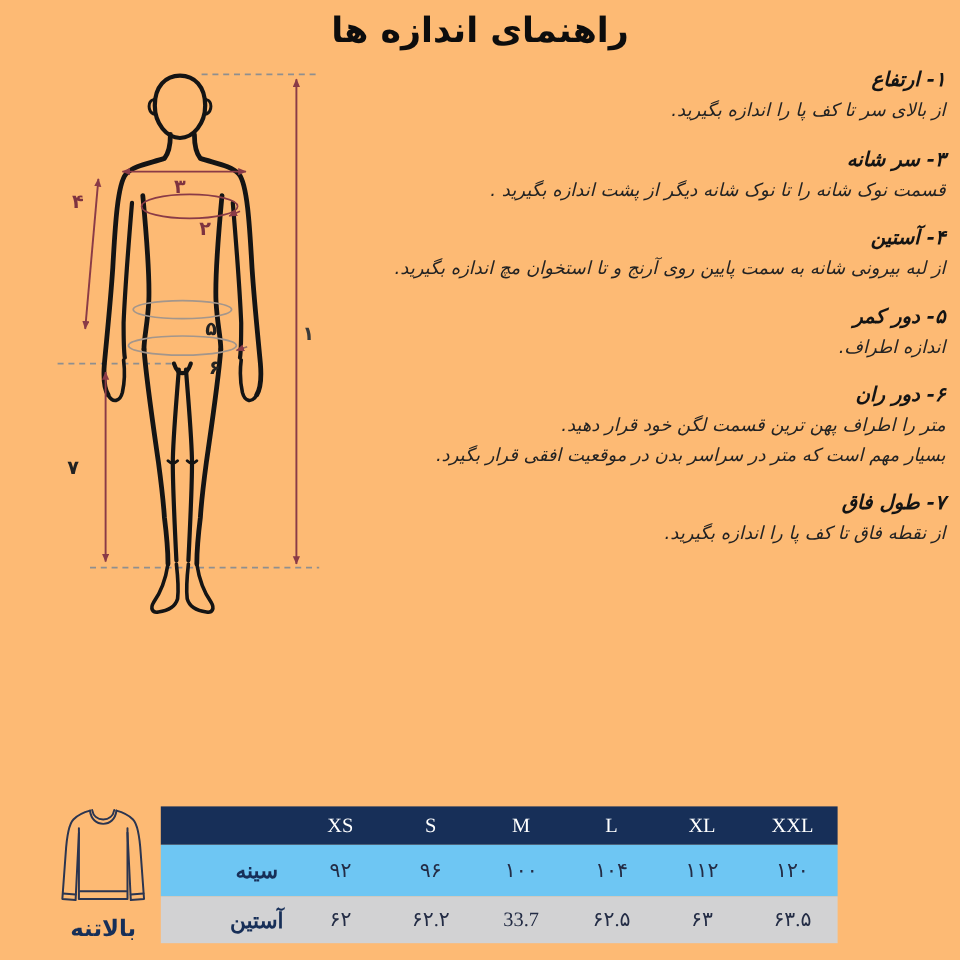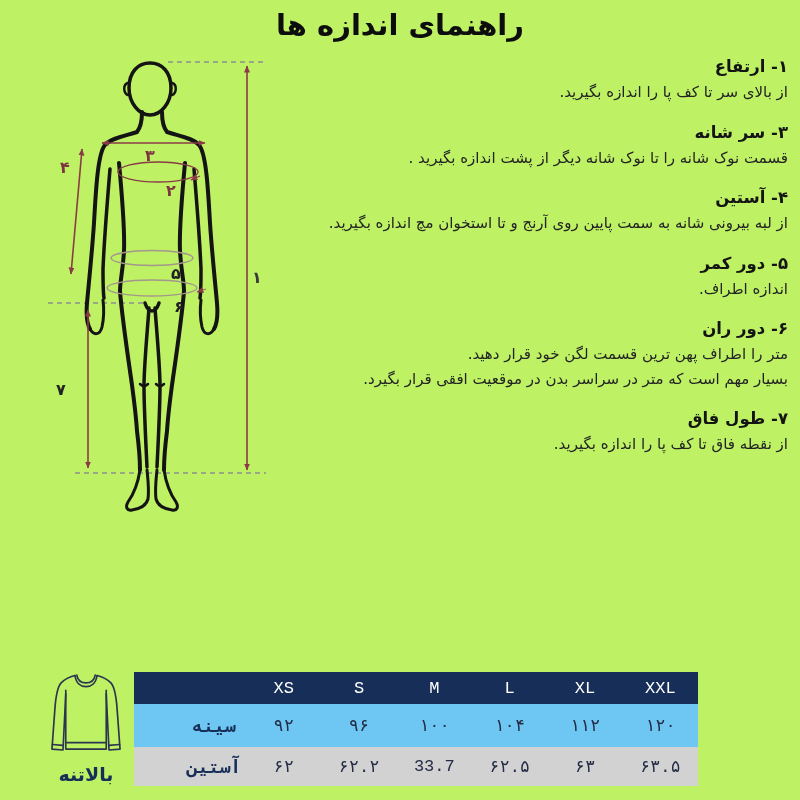--- a/index.html
+++ b/index.html
@@ -1,38 +1,38 @@
 <!DOCTYPE html>
 <html lang="fa"><head>
 <meta charset="utf-8">
 <style>
   * { margin:0; padding:0; box-sizing:border-box; }
   html,body { width:800px; height:800px; background:#ffffff; overflow:hidden;
               font-family:"DejaVu Sans", sans-serif; }
-  .stage { position:relative; width:800px; height:800px; background:#bef264; }
+  .stage { position:relative; width:800px; height:800px; background:#fdba74; }
 
   .page-title { position:absolute; top:8px; left:0; width:800px; text-align:center;
                 font-size:29px; font-weight:bold; color:#0d0d0d; direction:rtl; }
 
   
   .sections { position:absolute; top:54px; right:12px; width:492px;
-              direction:rtl; text-align:right; color:#1c1c1c; }
+              direction:rtl; text-align:right; color:#1c1c1c;font-style:italic; }
   .section { margin-bottom:15px; }
   .section h3 { font-size:16.5px; font-weight:bold; color:#141414;
                 line-height:25px; margin-bottom:1px; }
   .section .line { font-size:15px; line-height:24.5px; color:#232323; }
 
   
   .diagram { position:absolute; left:40px; top:55px; width:235px; height:465px; }
   .diagram svg { width:100%; height:100%; display:block; }
   .num-label { font-size:16px; font-weight:bold; }
 
   
   .size-table { position:absolute; left:134px; top:672px; width:564px;
-                font-family:Liberation Mono, monospace; }
+                font-family:Liberation Serif, serif; }
   .t-grid { display:grid; grid-template-columns:112px repeat(6, 1fr);
             align-items:center; text-align:center; }
   .t-head { height:32px; background:#172f58; color:#ffffff; font-size:17px; }
   .t-row-chest { height:43px; background:#6ec6f3; }
   .t-row-sleeve { height:39px; background:#d2d2d3; }
   .row-label { font-size:18px; font-weight:bold; color:#172f58; direction:rtl;padding-left:48px; }
   .cell-val { font-size:17px; color:#232c45; direction:ltr; }
 
   
   .garment { position:absolute; left:42px; top:670px; width:88px; height:120px;

